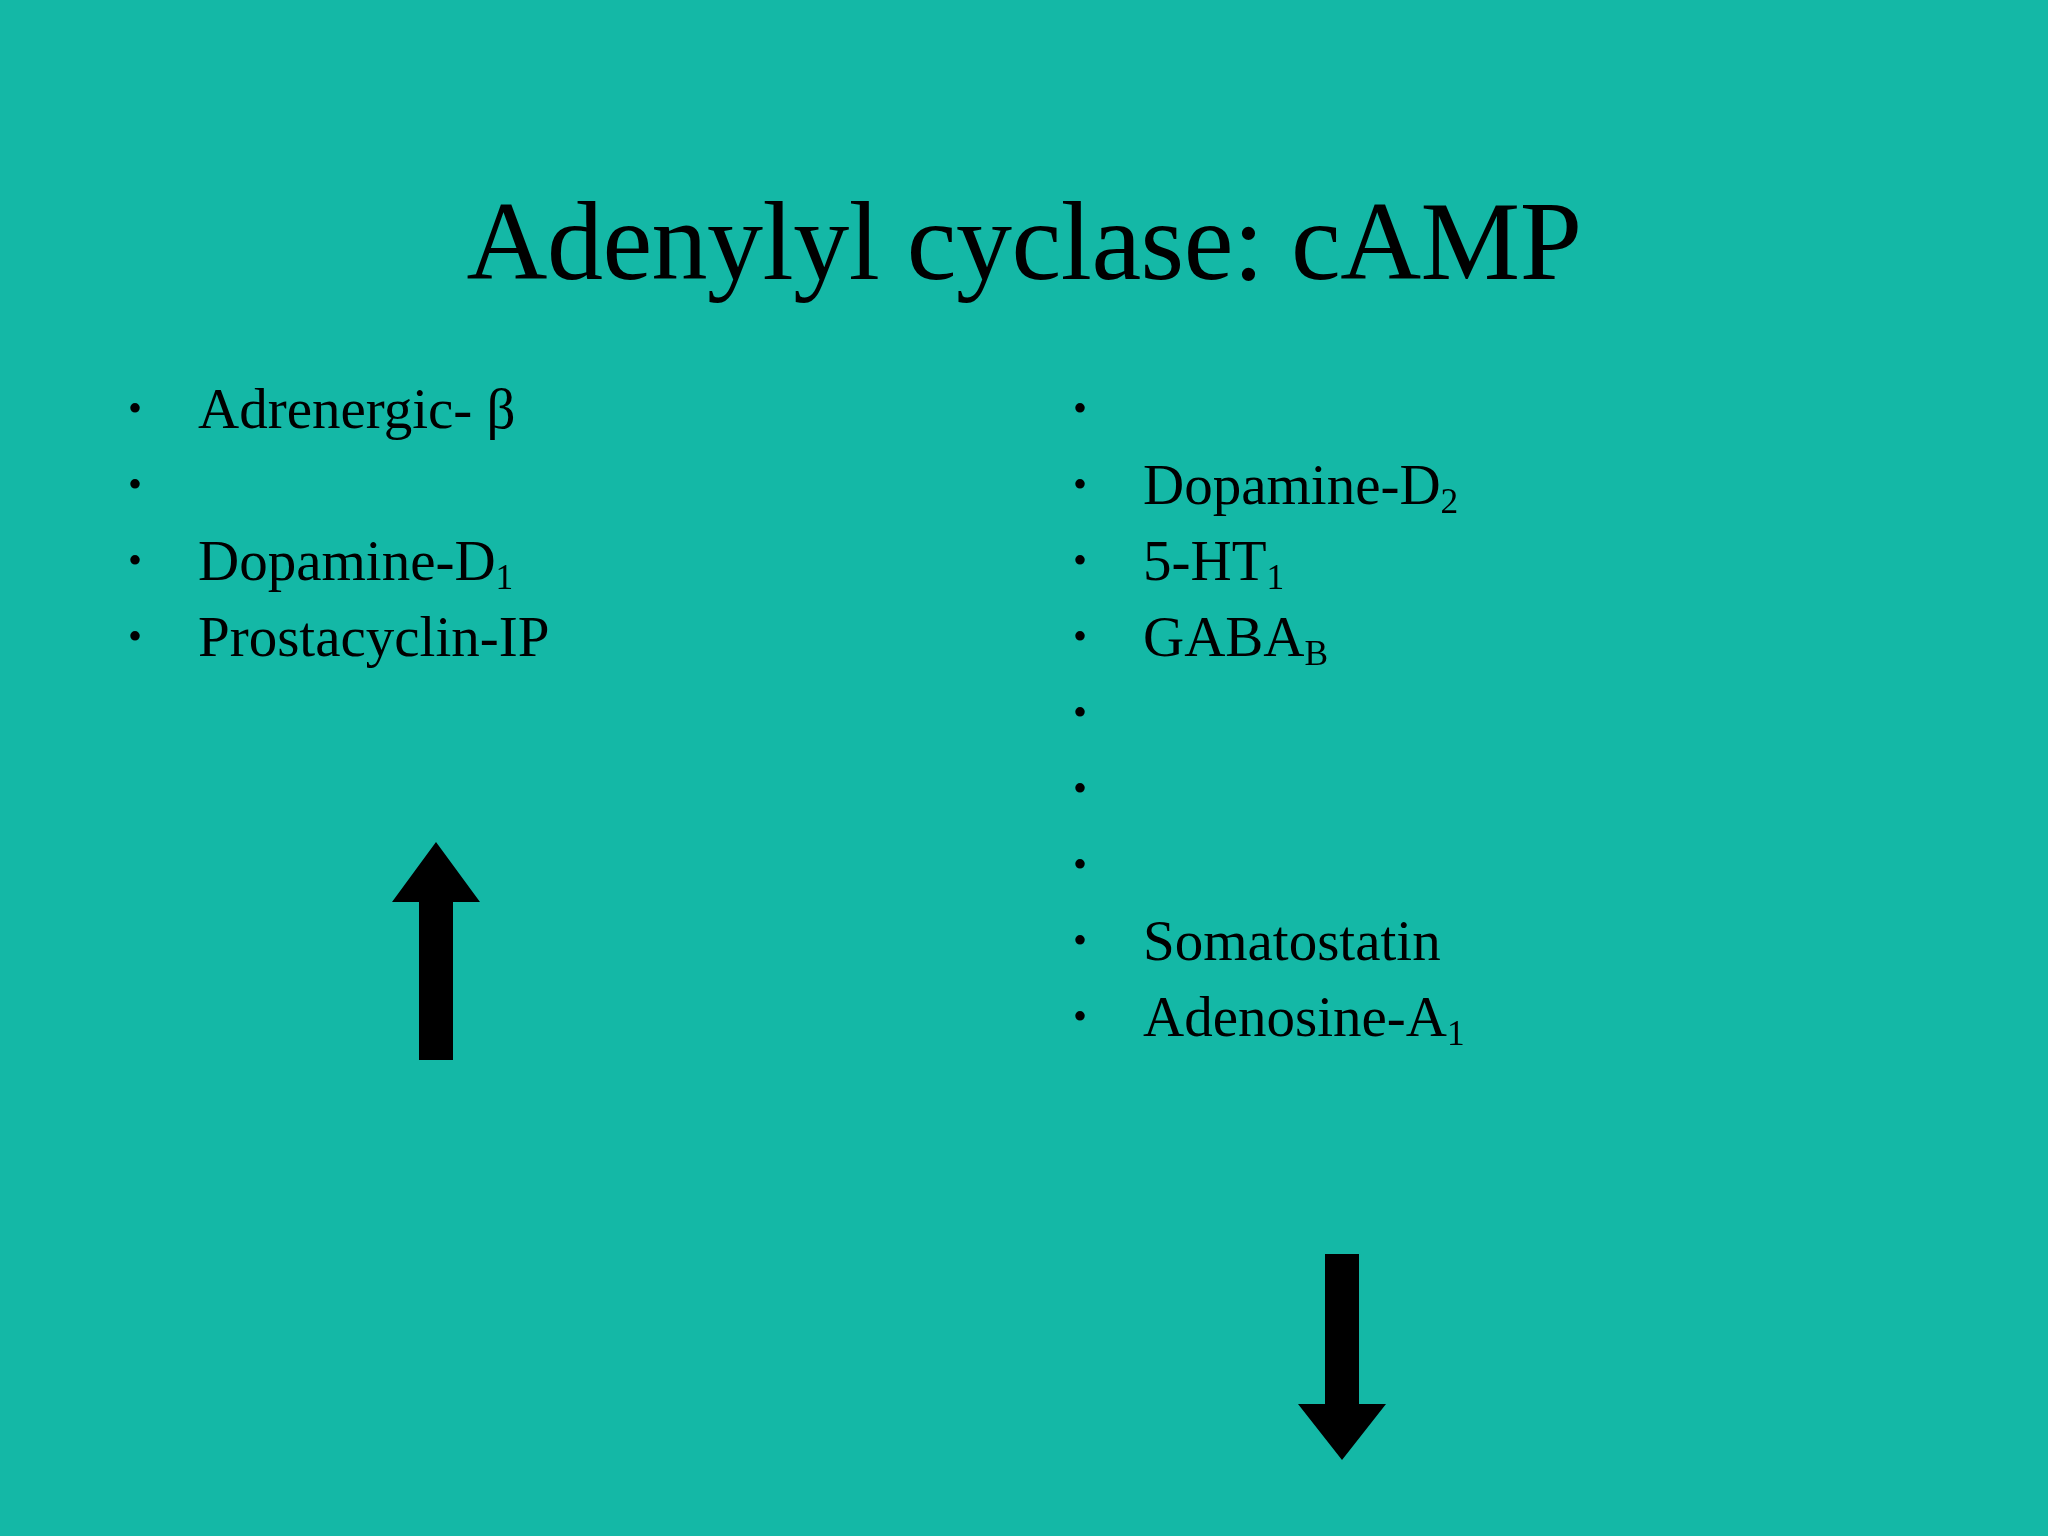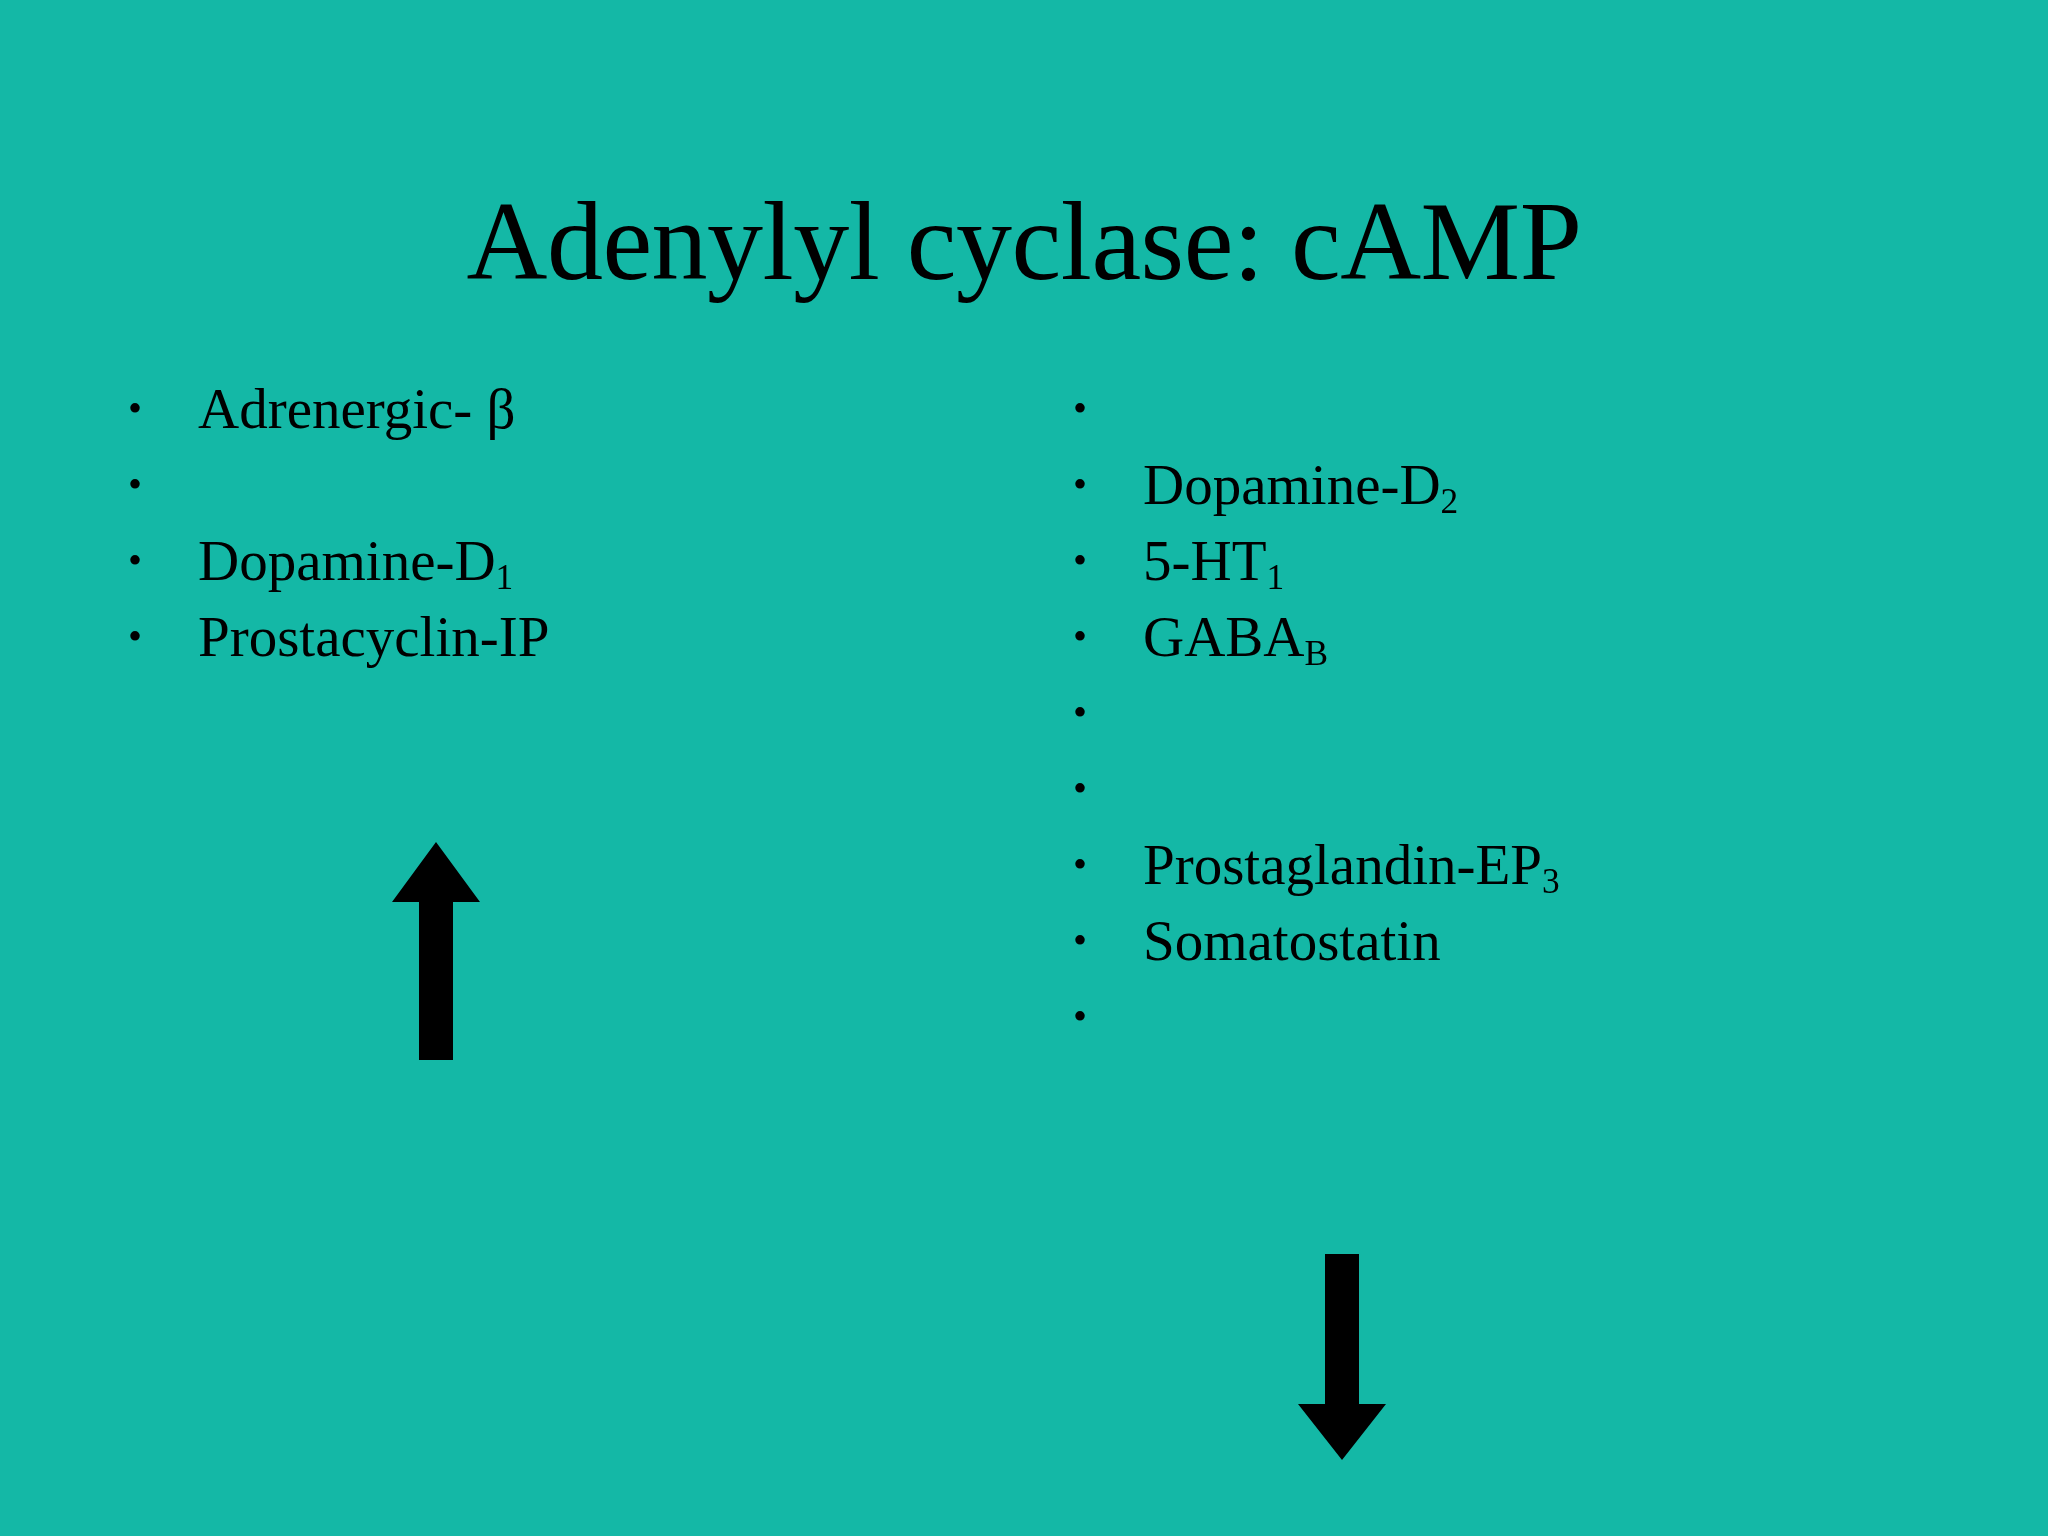--- a/index.html
+++ b/index.html
@@ -106,23 +106,23 @@
   </div>
 
   <div id="right-column" class="bullet-column">
     <ul class="bullet-list" id="right-list">
         <li class="bullet-item"><span class="bullet-marker">•</span></li>
         <li class="bullet-item"><span class="bullet-marker">•</span><span class="bullet-text"><span>Dopamine-D</span><sub>2</sub></span></li>
         <li class="bullet-item"><span class="bullet-marker">•</span><span class="bullet-text"><span>5-HT</span><sub>1</sub></span></li>
         <li class="bullet-item"><span class="bullet-marker">•</span><span class="bullet-text"><span>GABA</span><sub>B</sub></span></li>
         <li class="bullet-item"><span class="bullet-marker">•</span></li>
         <li class="bullet-item"><span class="bullet-marker">•</span></li>
-        <li class="bullet-item"><span class="bullet-marker">•</span><span class="bullet-text"><span>Prostaglandin-EP</span><sub>3</sub></span></li>
+        <li class="bullet-item"><span class="bullet-marker">•</span></li>
         <li class="bullet-item"><span class="bullet-marker">•</span><span class="bullet-text"><span>Somatostatin</span></span></li>
-        <li class="bullet-item"><span class="bullet-marker">•</span></li>
+        <li class="bullet-item"><span class="bullet-marker">•</span><span class="bullet-text"><span>Adenosine-A</span><sub>1</sub></span></li>
       </ul>
   </div>
 
   <div id="down-arrow" class="arrow">
     <svg viewBox="0 0 92 210" preserveAspectRatio="none" aria-hidden="true">
       <polygon points="29,2 63,2 63,152 90,152 46,208 2,152 29,152" fill="#000000"></polygon>
     </svg>
   </div>
 
 </div>

